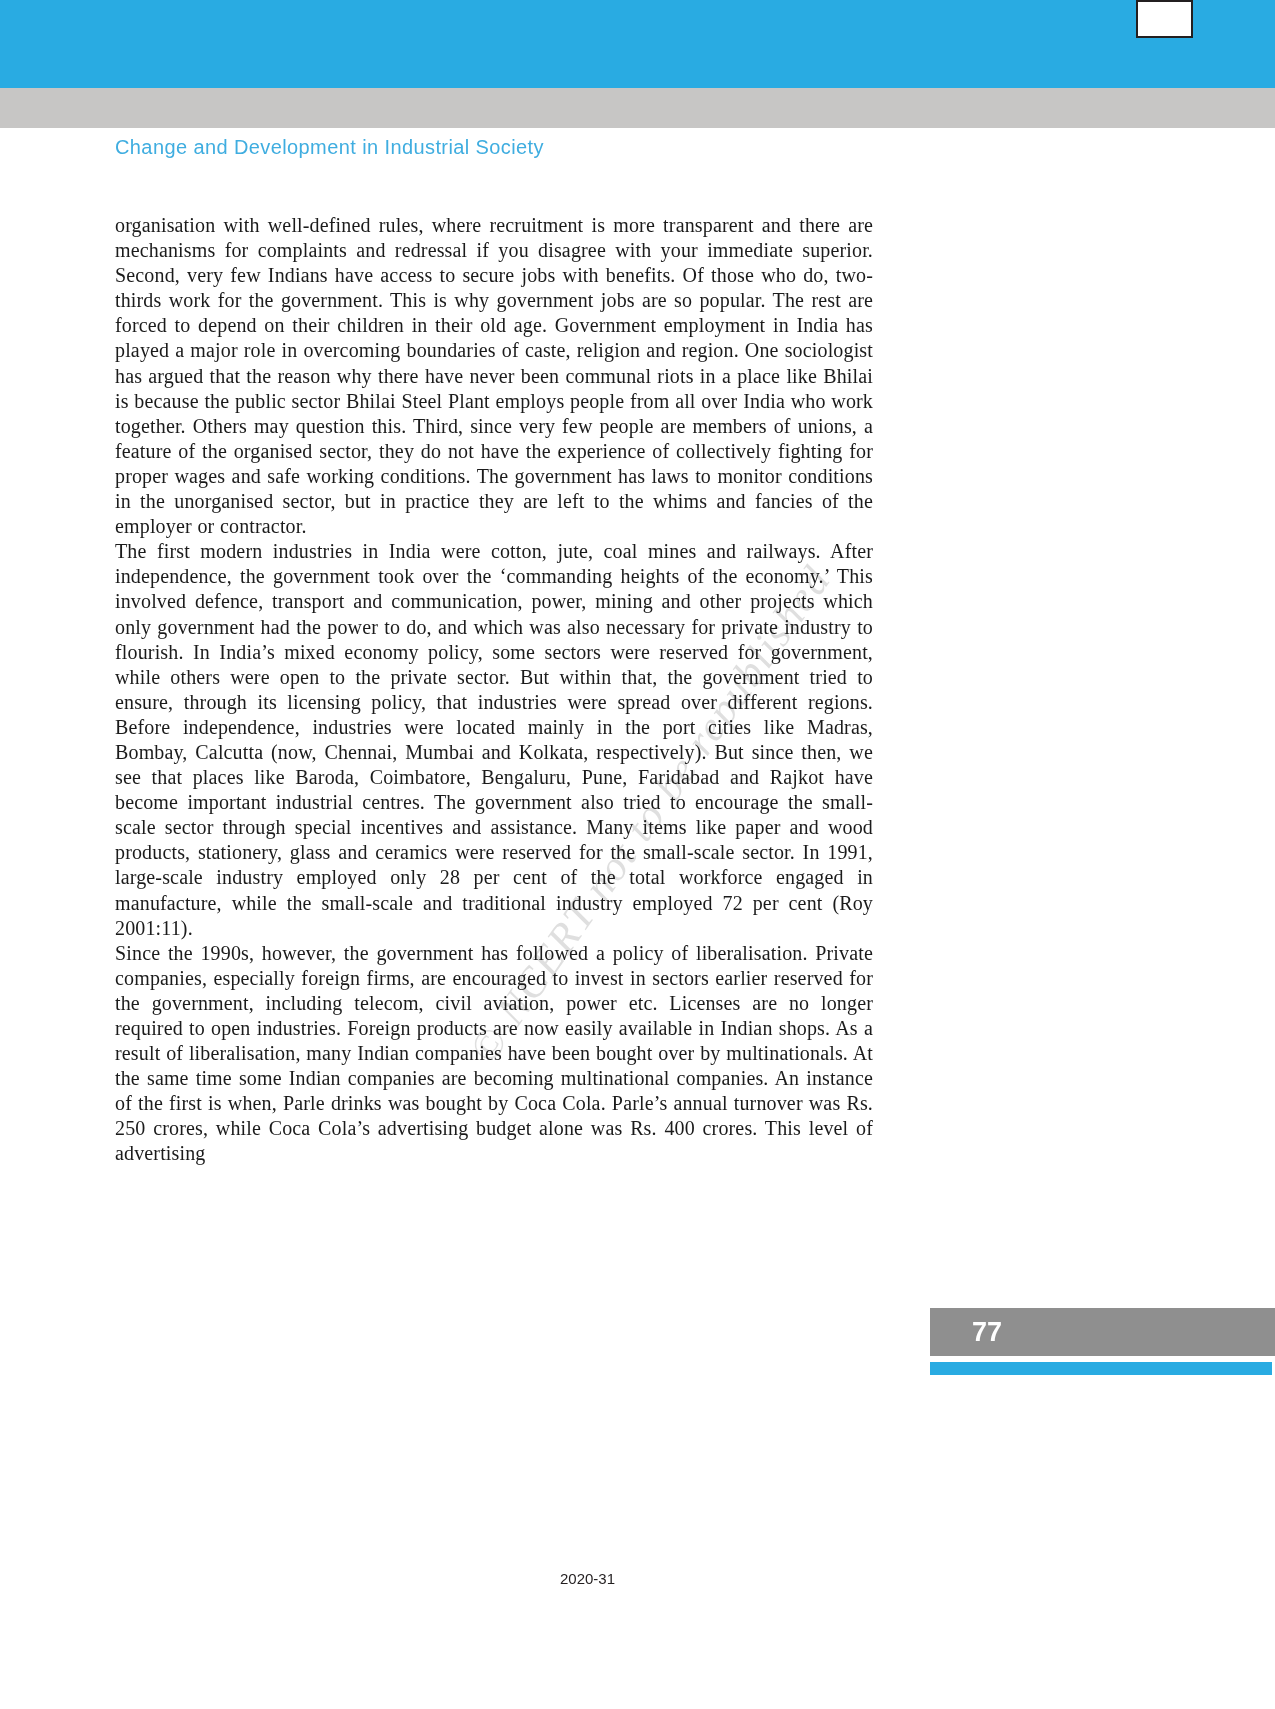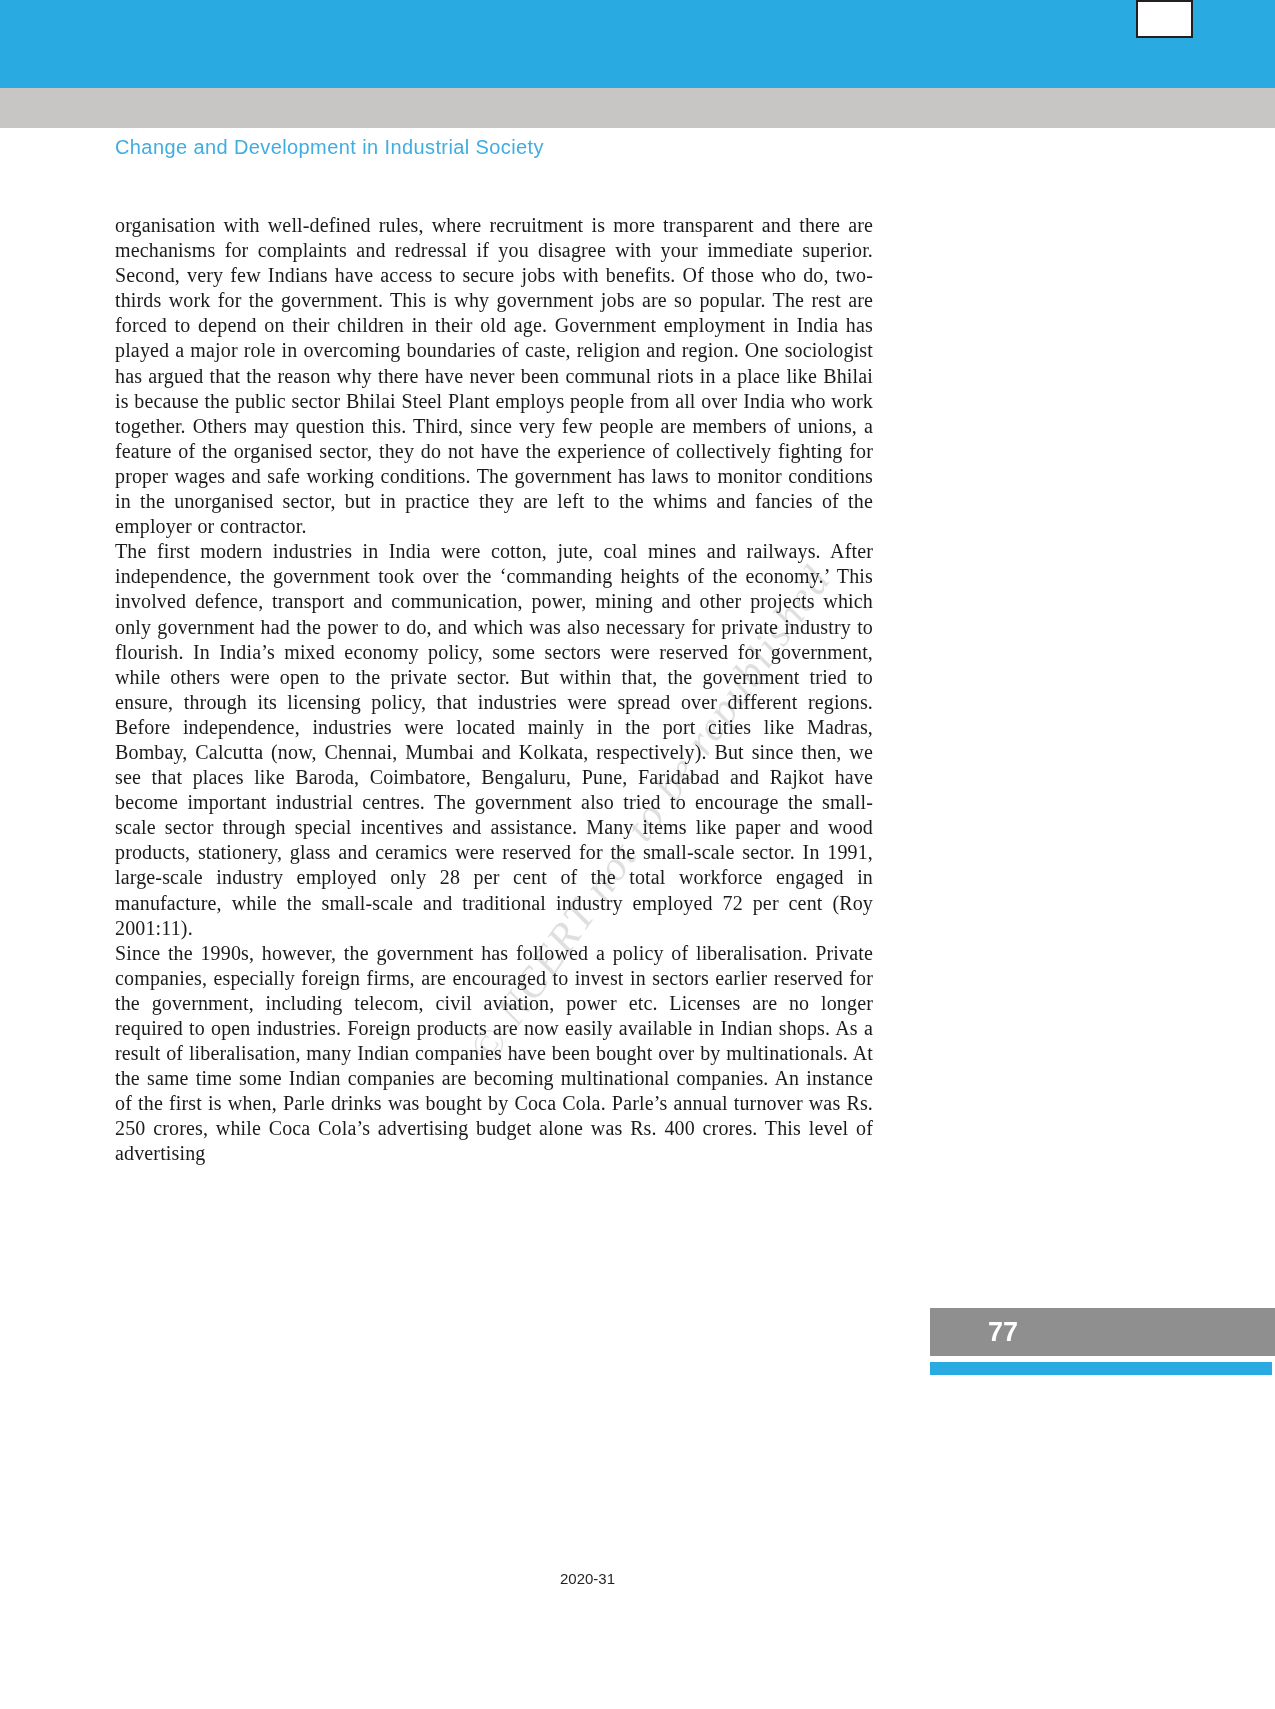--- a/index.html
+++ b/index.html
@@ -68,21 +68,21 @@
     letter-spacing: 2px;
     color: rgba(110, 110, 110, 0.22);
     white-space: nowrap;
     pointer-events: none;
   }
   .pagenum-box {
     position: absolute; top: 1308px; left: 930px;
     width: 345px; height: 48px;
     background: #8F8F8F;
     display: flex; align-items: center;
-    padding-left: 58px;
+    padding-left: 42px;
   }
   .pagenum {
     font-family: "Liberation Sans", sans-serif;
     font-size: 27px;
     font-weight: bold;
     color: #ffffff;
   }
   .pagenum-cyan {
     position: absolute; top: 1362px; left: 930px;
     width: 342px; height: 13px;

